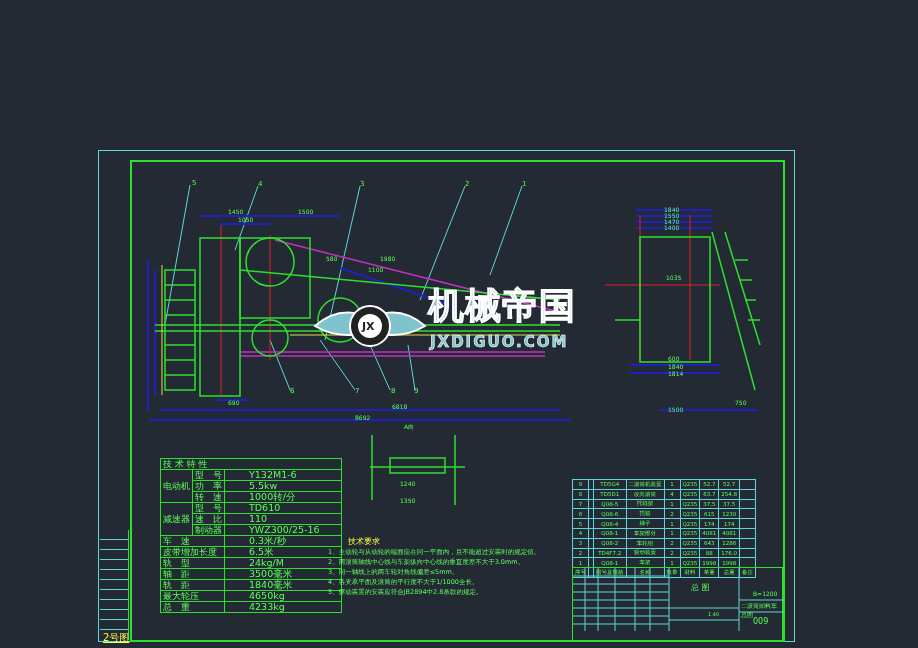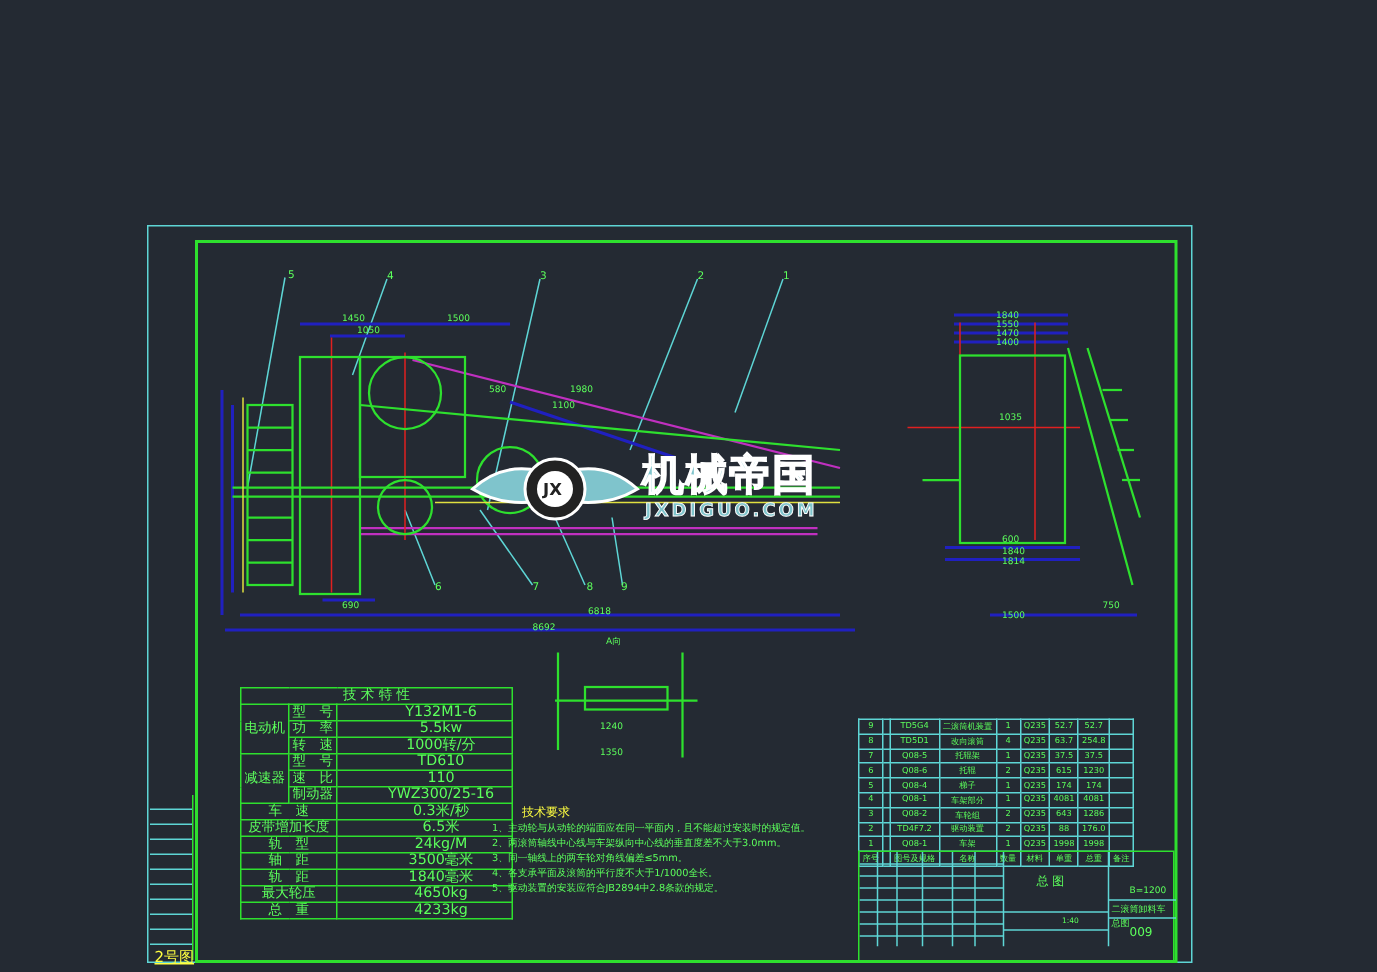--- a/index.html
+++ b/index.html
@@ -5,29 +5,29 @@
   html, body { margin:0; padding:0; }
   body { width:918px; height:648px; background:#242a33; position:relative; overflow:hidden; font-family:"DejaVu Sans", sans-serif; }
   .abs { position:absolute; }
   .sheet { left:98px; top:150px; width:697px; height:492px; border:1px solid #5ed6d6; box-sizing:border-box; }
   .inner { left:130px; top:160px; width:655px; height:482px; border:2px solid #2ee02e; box-sizing:border-box; }
   .leftstrip { left:100px; top:530px; width:28px; height:110px; border-right:1px solid #2ee02e; }
   .leftstrip div { height:9px; border-bottom:1px solid #5ed6d6; }
   .sheetlabel { left:103px; top:631px; color:#ffff40; font-size:10px;text-decoration:underline; }
   svg text { font-family:"DejaVu Sans", sans-serif; }
   .spec { left:160px; top:458px; border-collapse:collapse; color:#5cff5c; font-size:9px; }
-  .spec td { border:1px solid #2ee02e; padding:0 2px; height:10px; line-height:10px; text-align:center; white-space:nowrap; }
+  .spec td { border:1px solid #2ee02e; padding:0 2px; height:10px; line-height:10px; white-space:nowrap; }
   .spec .val { font-size:9.5px; min-width:90px;padding-left:24px; }
   .tech { left:328px; top:537px; color:#5cff5c; font-size:6.5px; line-height:10px; }
   .tech .title { color:#ffff40; font-size:8px; margin-left:20px; }
   .parts { left:572px; top:479px; border-collapse:collapse; color:#5cff5c; font-size:5.5px; }
   .parts td { border:1px solid #5ed6d6; height:8.8px; padding:0 2px; text-align:center; white-space:nowrap; }
   .title-block { left:572px; top:567px; width:211px; height:75px; border:1px solid #2ee02e; box-sizing:border-box; }
-  .logo-text { left:428px; top:298px; font-size:28px; font-weight:bold; color:#7fc4cc; letter-spacing:1px; -webkit-text-stroke:1px #fff; }
-  .logo-url { left:430px; top:333px; font-size:12px; font-weight:bold; color:#7fc4cc; letter-spacing:2px; -webkit-text-stroke:0.6px #fff; }
+  .logo-text { left:428px; top:282px; font-size:36px; font-weight:bold; color:#7fc4cc; letter-spacing:1px; -webkit-text-stroke:1px #fff; }
+  .logo-url { left:430px; top:333px; font-size:15px; font-weight:bold; color:#7fc4cc; letter-spacing:2px; -webkit-text-stroke:0.6px #fff; }
 </style>
 </head>
 <body>
 
 <div class="abs sheet"></div>
 <div class="abs inner"></div>
 <div class="abs leftstrip">
   <div></div>
     <div></div>
     <div></div>

